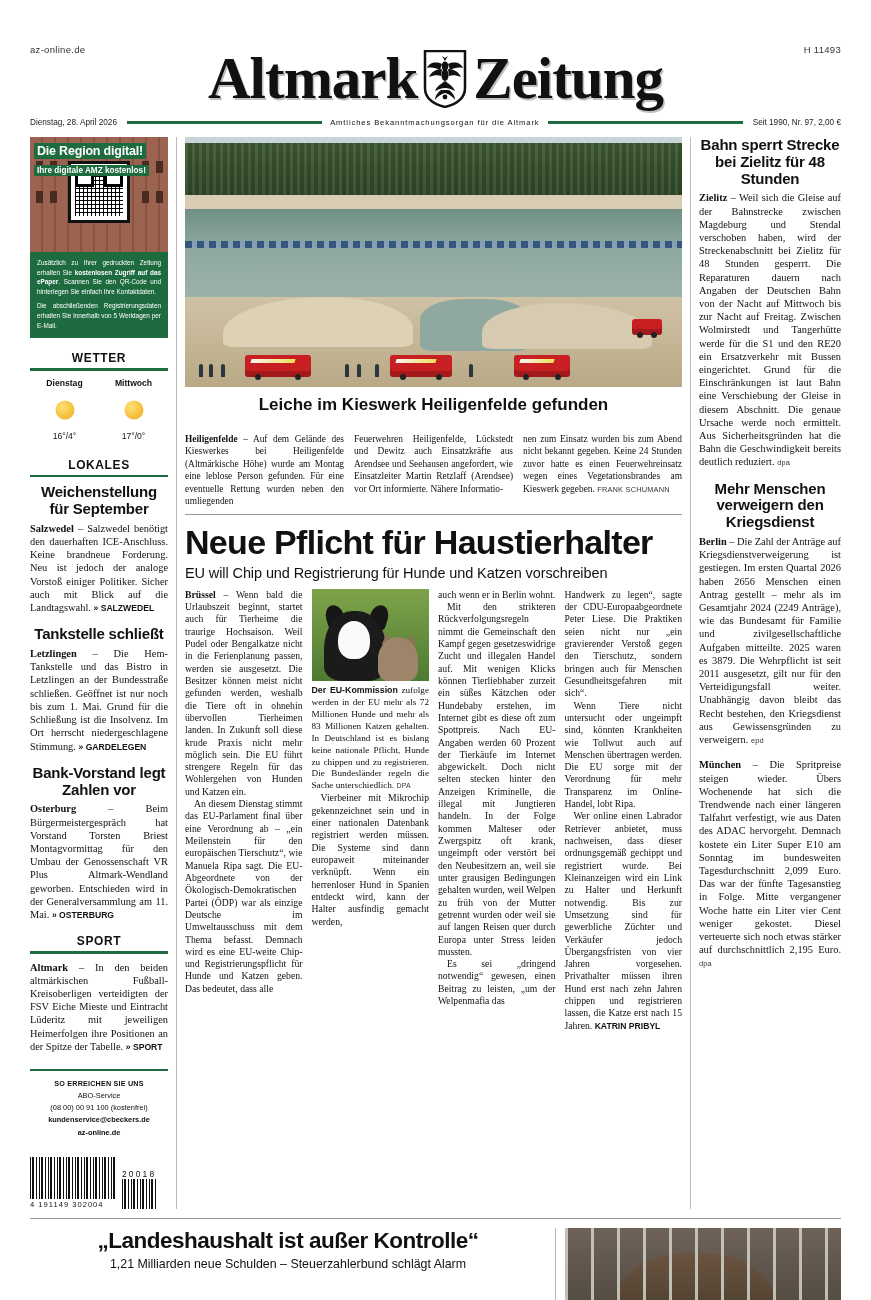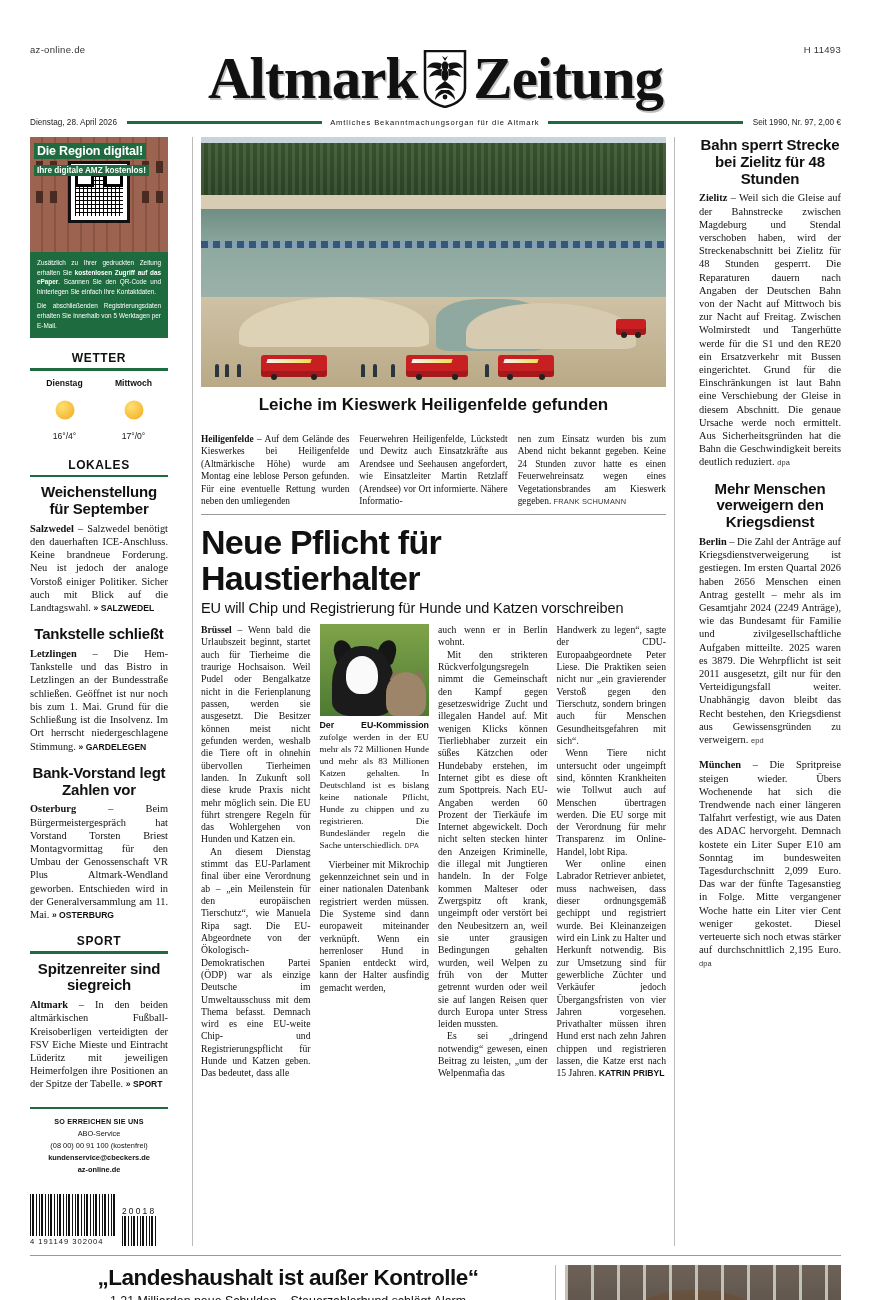--- a/index.html
+++ b/index.html
@@ -33,21 +33,21 @@
   .mh-bottom { display:flex; align-items:center; justify-content:space-between;
                margin-top: 10px; font-family:"Liberation Sans", sans-serif; font-size: 8.2px; color:#222;}
   .mh-date { white-space: nowrap; }
   .mh-issue { white-space: nowrap; }
   .mh-center { flex:1; display:flex; align-items:center; gap:8px; padding: 0 10px; }
   .mh-rule { flex:1; height: 3px; background:#1d6b3f; }
   .mh-motto { font-family:"Liberation Sans", sans-serif; font-weight:normal; font-size: 7.6px;
               letter-spacing: .9px; color:#111; white-space: nowrap; }
 
   
-  .grid { display:flex; gap: 16px; margin-top: 10px; }
+  .grid { display:flex; gap: 0; margin-top: 10px; }
   .col-left { width: 146px; flex: none; padding-right: 8px; }
   .col-main { flex: 1; padding: 0 8px; border-left:1px solid #bbb; border-right:1px solid #bbb;}
   .col-right { width: 150px; flex:none; padding-left: 8px; }
 
   
   .ad { background:#1d6b3f; color:#fff; padding:0; width:100%; }
   .ad-img { position:relative; height: 115px; background: linear-gradient(#8a5a4a,#6a4438); overflow:hidden; }
   .ad-hdr { position:absolute; top:4px; left:4px; right:4px; z-index:3; }
   .ad-h1 { background:#1d6b3f; color:#fff; font-family:"Liberation Sans",sans-serif;
            font-weight:bold; font-size:12.5px; padding:1px 3px; display:inline-block; letter-spacing:-.2px;}
@@ -303,21 +303,20 @@
 
       <div class="brief">
         <h3>Bank-Vorstand legt Zahlen vor</h3>
         <p><b>Osterburg</b><span> – Beim Bürgermeistergespräch hat Vorstand Torsten Briest Montagvormittag für den Umbau der Genossenschaft VR Plus Altmark-Wendland geworben. Entschieden wird in der Generalversammlung am 11. Mai.</span> <span class="ref">» OSTERBURG</span></p>
       </div>
 
       <div class="sec-head">SPORT</div>
       <div class="sec-rule"></div>
 
       <div class="brief">
-        <h3>Spitzenreiter sind siegreich</h3>
         <p><b>Altmark</b><span> – In den beiden altmärkischen Fußball-Kreisoberligen verteidigten der FSV Eiche Mieste und Eintracht Lüderitz mit jeweiligen Heimerfolgen ihre Positionen an der Spitze der Tabelle.</span> <span class="ref">» SPORT</span></p>
       </div>
 
       <div class="contact">
         <div class="ttl">SO ERREICHEN SIE UNS</div>
         <div>ABO-Service</div>
         <div>(08 00) 00 91 100 (kostenfrei)</div>
         <div class="bold">kundenservice@cbeckers.de</div>
         <div class="bold">az-online.de</div>
       </div>
@@ -400,21 +399,21 @@
             <span class="dogear" style="left:58px;bottom:52px;transform:rotate(18deg)"></span>
             <span class="dogshape"></span>
             <span class="dogface"></span>
             <span class="catear" style="left:70px;bottom:36px"></span>
             <span class="catear" style="left:94px;bottom:36px"></span>
             <span class="catshape"></span>
           </div>
           <div class="cap">
             <b>Der EU-Kommission</b><span> zufolge werden in der EU mehr als 72 Millionen Hunde und mehr als 83 Millionen Katzen gehalten. In Deutschland ist es bislang keine nationale Pflicht, Hunde zu chippen und zu registrieren. Die Bundesländer regeln die Sache unterschiedlich.</span> <span class="src">DPA</span>
           </div>
-          <p style="margin-top:7px;text-indent:9px;font-size:9.7px;line-height:1.27;text-align:justify;">Vierbeiner mit Mikrochip gekennzeichnet sein und in einer nationalen Datenbank registriert werden müssen. Die Systeme sind dann europaweit miteinander verknüpft. Wenn ein herrenloser Hund in Spanien entdeckt wird, kann der Halter ausfindig gemacht werden,</p>
+          <p style="text-indent:9px;font-size:9.7px;line-height:1.27;text-align:justify;">Vierbeiner mit Mikrochip gekennzeichnet sein und in einer nationalen Datenbank registriert werden müssen. Die Systeme sind dann europaweit miteinander verknüpft. Wenn ein herrenloser Hund in Spanien entdeckt wird, kann der Halter ausfindig gemacht werden,</p>
         </div>
         <div class="c">
           <p class="noind">auch wenn er in Berlin wohnt.</p>
           <p>Mit den strikteren Rückverfolgungsregeln nimmt die Gemeinschaft den Kampf gegen gesetzeswidrige Zucht und illegalen Handel auf. Mit wenigen Klicks können Tierliebhaber zurzeit ein süßes Kätzchen oder Hundebaby erstehen, im Internet gibt es diese oft zum Spottpreis. Nach EU-Angaben werden 60 Prozent der Tierkäufe im Internet abgewickelt. Doch nicht selten stecken hinter den Anzeigen Kriminelle, die illegal mit Jungtieren handeln. In der Folge kommen Malteser oder Zwergspitz oft krank, ungeimpft oder verstört bei den Neubesitzern an, weil sie unter grausigen Bedingungen gehalten wurden, weil Welpen zu früh von der Mutter getrennt wurden oder weil sie auf langen Reisen quer durch Europa unter Stress leiden mussten.</p>
           <p>Es sei „dringend notwendig“ gewesen, einen Beitrag zu leisten, „um der Welpenmafia das</p>
         </div>
         <div class="c">
           <p class="noind">Handwerk zu legen“, sagte der CDU-Europaabgeordnete Peter Liese. Die Praktiken seien nicht nur „ein gravierender Verstoß gegen den Tierschutz, sondern bringen auch für Menschen Gesundheitsgefahren mit sich“.</p>
           <p>Wenn Tiere nicht untersucht oder ungeimpft sind, könnten Krankheiten wie Tollwut auch auf Menschen übertragen werden. Die EU sorge mit der Verordnung für mehr Transparenz im Online-Handel, lobt Ripa.</p>
           <p><span>Wer online einen Labrador Retriever anbietet, muss nachweisen, dass dieser ordnungsgemäß gechippt und registriert wurde. Bei Kleinanzeigen wird ein Link zu Halter und Herkunft notwendig. Bis zur Umsetzung sind für gewerbliche Züchter und Verkäufer jedoch Übergangsfristen von vier Jahren vorgesehen. Privathalter müssen ihren Hund erst nach zehn Jahren chippen und registrieren lassen, die Katze erst nach 15 Jahren.</span> <span class="ref">KATRIN PRIBYL</span></p>

